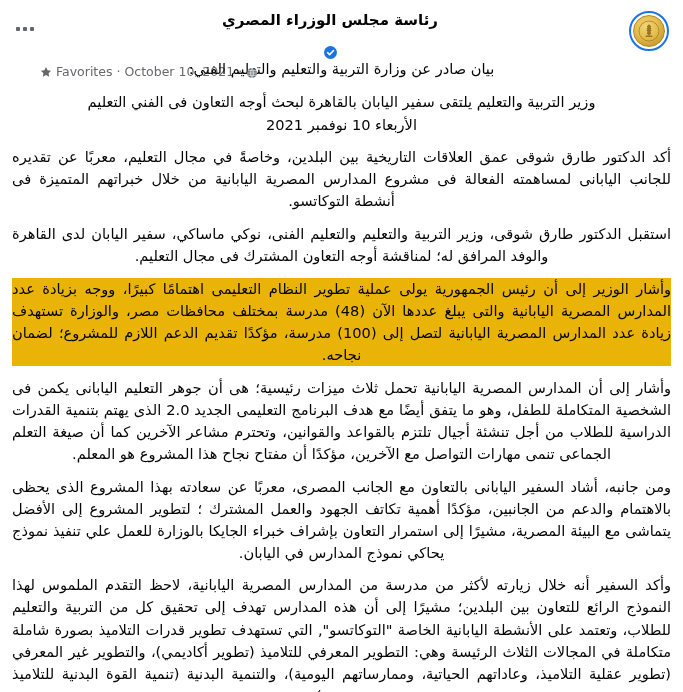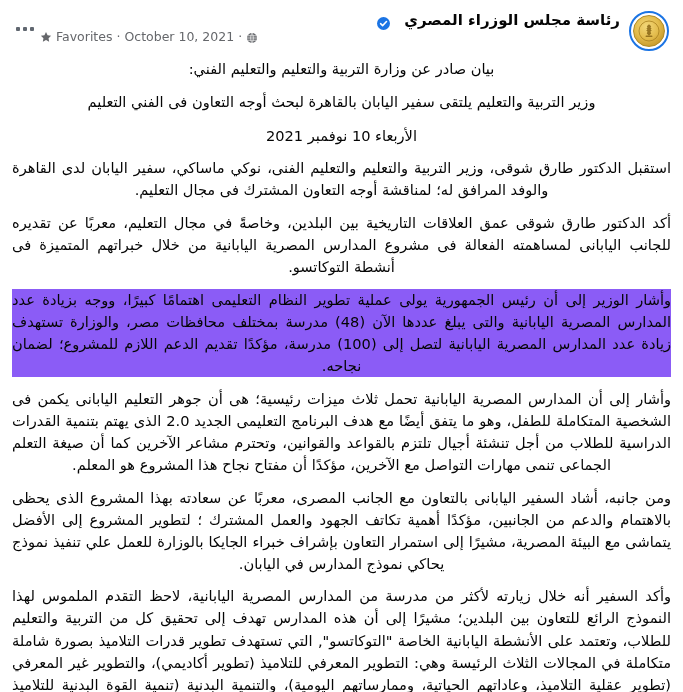--- a/index.html
+++ b/index.html
@@ -77,21 +77,21 @@
   .header-text {
     display: flex;
     flex-direction: column;
     justify-content: center;
     flex: 1 1 auto;
     min-width: 0;
     padding-top: 1px;
   }
   .name-row {
     display: flex;
-    flex-direction: row;
+    flex-direction: column;
     align-items: center;
     gap: 14px;
     line-height: 1.2;
   }
   .page-name {
     font-size: 15px;
     font-weight: bold;
     color: #050505;
     letter-spacing: 0;
     white-space: nowrap;
@@ -102,21 +102,21 @@
     flex: 0 0 auto;
     display: inline-block;
     position: relative;
     top: 1px;
   }
   .meta-row {
     display: flex;
     flex-direction: row;
     align-items: center;
     gap: 4px;
-    margin-top: 0;
+    margin-top: 8px;
     font-size: 12.5px;
     color: #65676b;
     white-space: nowrap;
     direction: ltr;
   }
   .star-icon {
     width: 12px;
     height: 12px;
     display: inline-block;
     flex: 0 0 auto;
@@ -176,28 +176,28 @@
     text-align: right;
     word-spacing: 0px;
   }
   .para.center {
     text-align: center;
   }
   .para.spaced {
     margin-top: 10.5px;
   }
   .para.tight {
-    margin-top: 12px;
+    margin-top: 1px;
   }
   .para.justified {
     text-align: justify;
     text-align-last: center;
   }
   .para.hl {
-    background: #8b5cf6;
+    background: #eab308;
   }
 </style>
 </head>
 <body>
 
 <div class="post">
 
   <div class="post-header">
 
     <div class="avatar-wrap">
@@ -250,22 +250,22 @@
       </span>
     </div>
   </div>
 
   <div class="post-body">
 
     <p class="para center">بيان صادر عن وزارة التربية والتعليم والتعليم الفني:</p>
     <p class="para justified spaced">وزير التربية والتعليم يلتقى سفير اليابان بالقاهرة لبحث أوجه التعاون فى الفني التعليم</p>
     <p class="para center tight">الأربعاء 10 نوفمبر 2021</p>
 
+    <p class="para justified spaced">أكد الدكتور طارق شوقى عمق العلاقات التاريخية بين البلدين، وخاصةً في مجال التعليم، معربًا عن تقديره للجانب اليابانى لمساهمته الفعالة فى مشروع المدارس المصرية اليابانية من خلال خبراتهم المتميزة فى أنشطة التوكاتسو.</p>
     <p class="para justified spaced">استقبل الدكتور طارق شوقى، وزير التربية والتعليم والتعليم الفنى، نوكي ماساكي، سفير اليابان لدى القاهرة والوفد المرافق له؛ لمناقشة أوجه التعاون المشترك فى مجال التعليم.</p>
-    <p class="para justified spaced">أكد الدكتور طارق شوقى عمق العلاقات التاريخية بين البلدين، وخاصةً في مجال التعليم، معربًا عن تقديره للجانب اليابانى لمساهمته الفعالة فى مشروع المدارس المصرية اليابانية من خلال خبراتهم المتميزة فى أنشطة التوكاتسو.</p>
 
     <p class="para justified spaced hl">وأشار الوزير إلى أن رئيس الجمهورية يولى عملية تطوير النظام التعليمى اهتمامًا كبيرًا، ووجه بزيادة عدد المدارس المصرية اليابانية والتى يبلغ عددها الآن (48) مدرسة بمختلف محافظات مصر، والوزارة تستهدف زيادة عدد المدارس المصرية اليابانية لتصل إلى (100) مدرسة، مؤكدًا تقديم الدعم اللازم للمشروع؛ لضمان نجاحه.</p>
 
     <p class="para justified spaced">وأشار إلى أن المدارس المصرية اليابانية تحمل ثلاث ميزات رئيسية؛ هى أن جوهر التعليم اليابانى يكمن فى الشخصية المتكاملة للطفل، وهو ما يتفق أيضًا مع هدف البرنامج التعليمى الجديد 2.0 الذى يهتم بتنمية القدرات الدراسية للطلاب من أجل تنشئة أجيال تلتزم بالقواعد والقوانين، وتحترم مشاعر الآخرين كما أن صيغة التعلم الجماعى تنمى مهارات التواصل مع الآخرين، مؤكدًا أن مفتاح نجاح هذا المشروع هو المعلم.</p>
     <p class="para justified spaced">ومن جانبه، أشاد السفير اليابانى بالتعاون مع الجانب المصرى، معربًا عن سعادته بهذا المشروع الذى يحظى بالاهتمام والدعم من الجانبين، مؤكدًا أهمية تكاتف الجهود والعمل المشترك ؛ لتطوير المشروع إلى الأفضل يتماشى مع البيئة المصرية، مشيرًا إلى استمرار التعاون بإشراف خبراء الجايكا بالوزارة للعمل علي تنفيذ نموذج يحاكي نموذج المدارس في اليابان.</p>
     <p class="para justified spaced">وأكد السفير أنه خلال زيارته لأكثر من مدرسة من المدارس المصرية اليابانية، لاحظ التقدم الملموس لهذا النموذج الرائع للتعاون بين البلدين؛ مشيرًا إلى أن هذه المدارس تهدف إلى تحقيق كل من التربية والتعليم للطلاب، وتعتمد على الأنشطة اليابانية الخاصة "التوكاتسو", التي تستهدف تطوير قدرات التلاميذ بصورة شاملة متكاملة في المجالات الثلاث الرئيسة وهي: التطوير المعرفي للتلاميذ (تطوير أكاديمي)، والتطوير غير المعرفي (تطوير عقلية التلاميذ، وعاداتهم الحياتية، وممارساتهم اليومية)، والتنمية البدنية (تنمية القوة البدنية للتلاميذ وصحتهم).</p>
 
   </div>
 </div>
 

